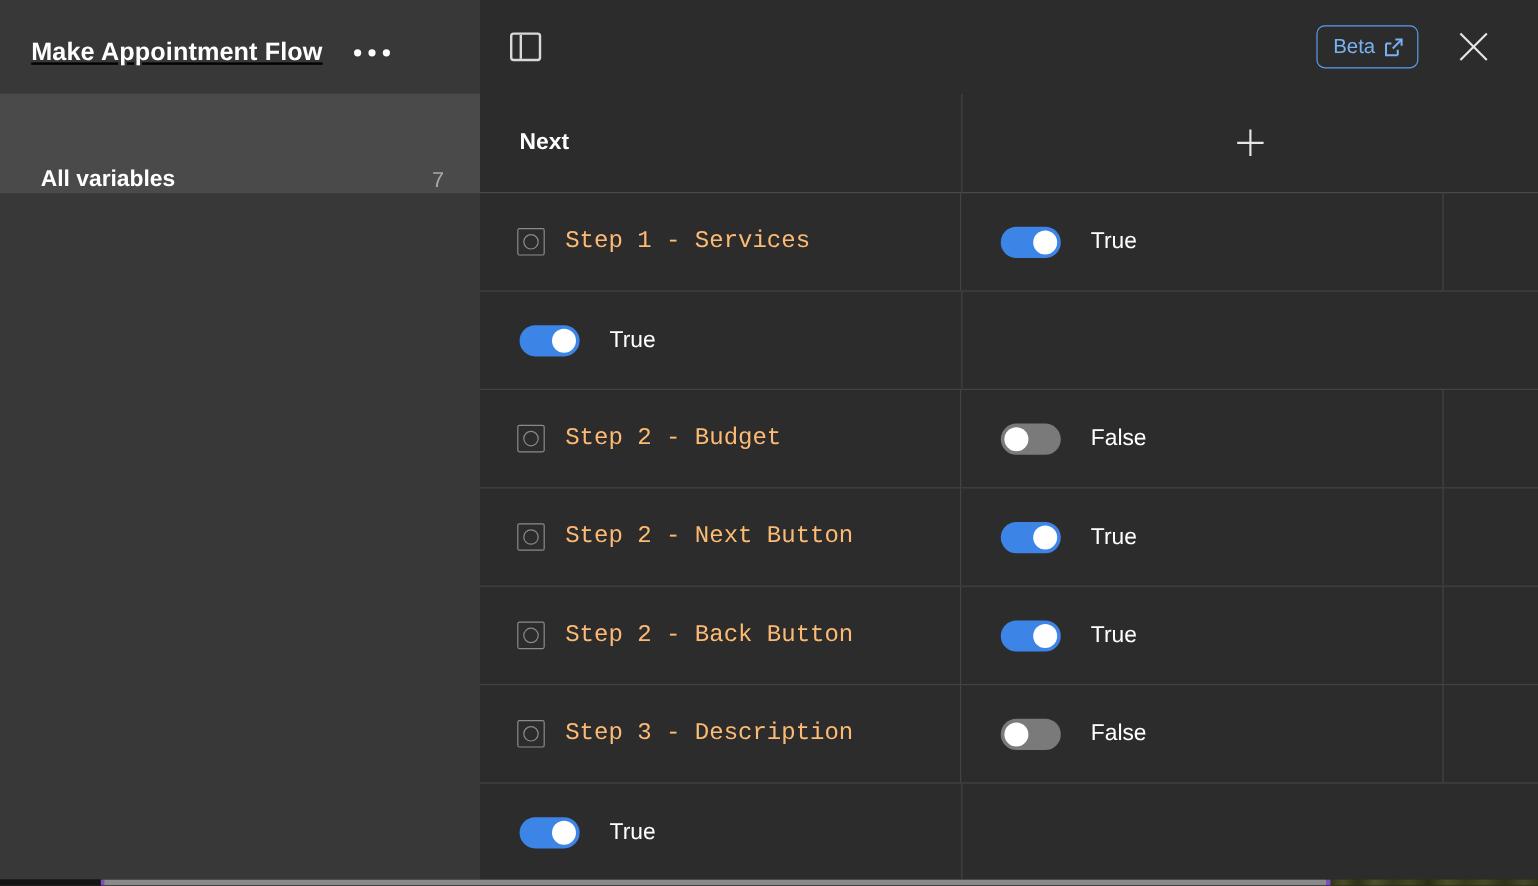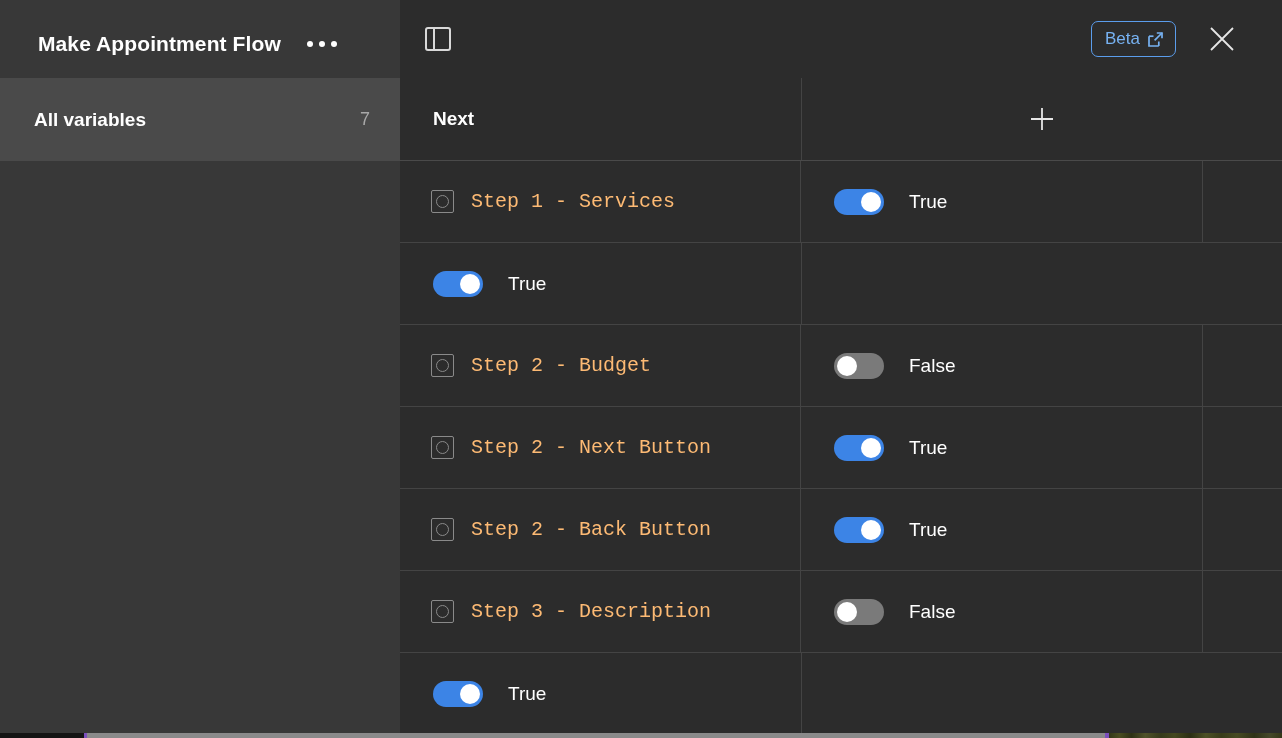--- a/index.html
+++ b/index.html
@@ -29,22 +29,23 @@
     display: flex;
     align-items: stretch;
   }
 
   .topbar-left {
     width: 400px;
     height: 87px;
     background: #383838;
     display: flex;
     align-items: center;
-    padding-left: 38px;
+    padding-left: 26px;
     gap: 22px;
+    text-decoration: underline;
   }
 
   .doc-title {
     font-size: 21px;
     font-weight: bold;
     color: #ffffff;
     letter-spacing: 0.1px;
     white-space: nowrap;
   }
 
@@ -61,21 +62,21 @@
     background: #ffffff;
     display: block;
   }
 
   .topbar-right {
     flex: 1;
     height: 78px;
     background: #2c2c2c;
     display: flex;
     align-items: center;
-    padding: 0 28px 0 22px;
+    padding: 0 22px 0 22px;
   }
 
   .panel-toggle-btn {
     width: 32px; height: 32px;
     display: flex;
     align-items: center;
     justify-content: center;
     cursor: pointer;
   }
   .panel-icon {
@@ -122,21 +123,21 @@
     position: absolute;
     left: 0; top: 78px;
     width: 400px;
     height: 655px;
     background: #383838;
   }
 
   .sidebar-item {
     height: 83px;
     display: flex;
-    align-items: center;
+    align-items: flex-end;
     padding: 0 30px 0 34px;
     cursor: pointer;
   }
   .sidebar-item.selected { background: #4a4a4a; }
 
   .sidebar-item-label {
     font-size: 19px;
     font-weight: bold;
     color: #ffffff;
     flex: 1;

